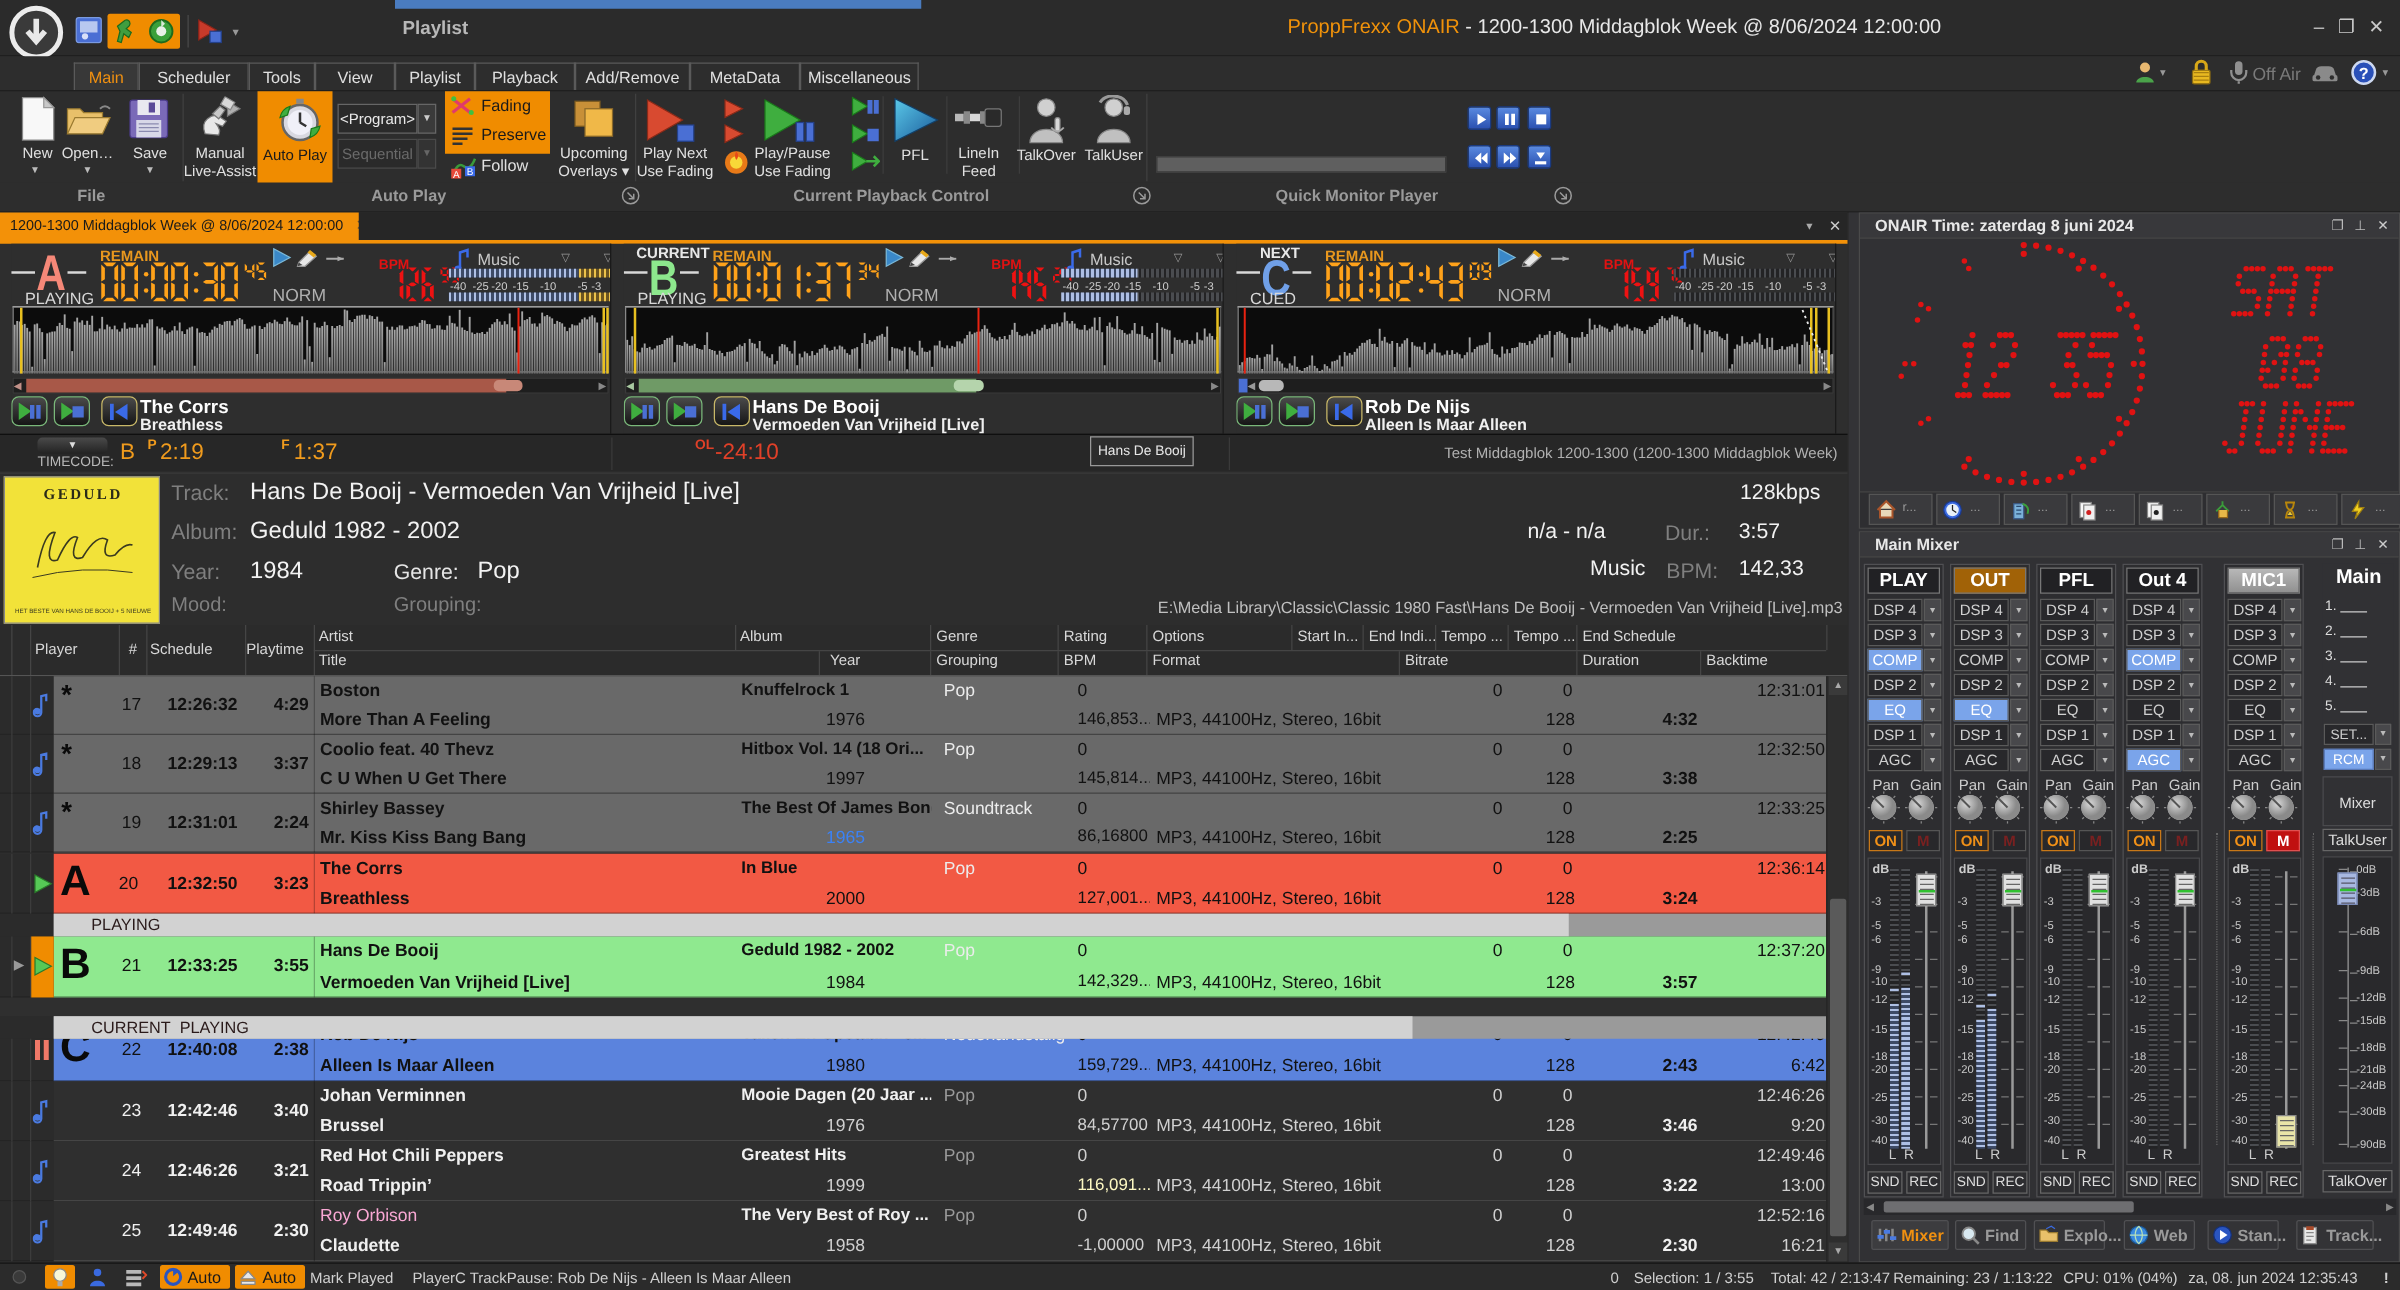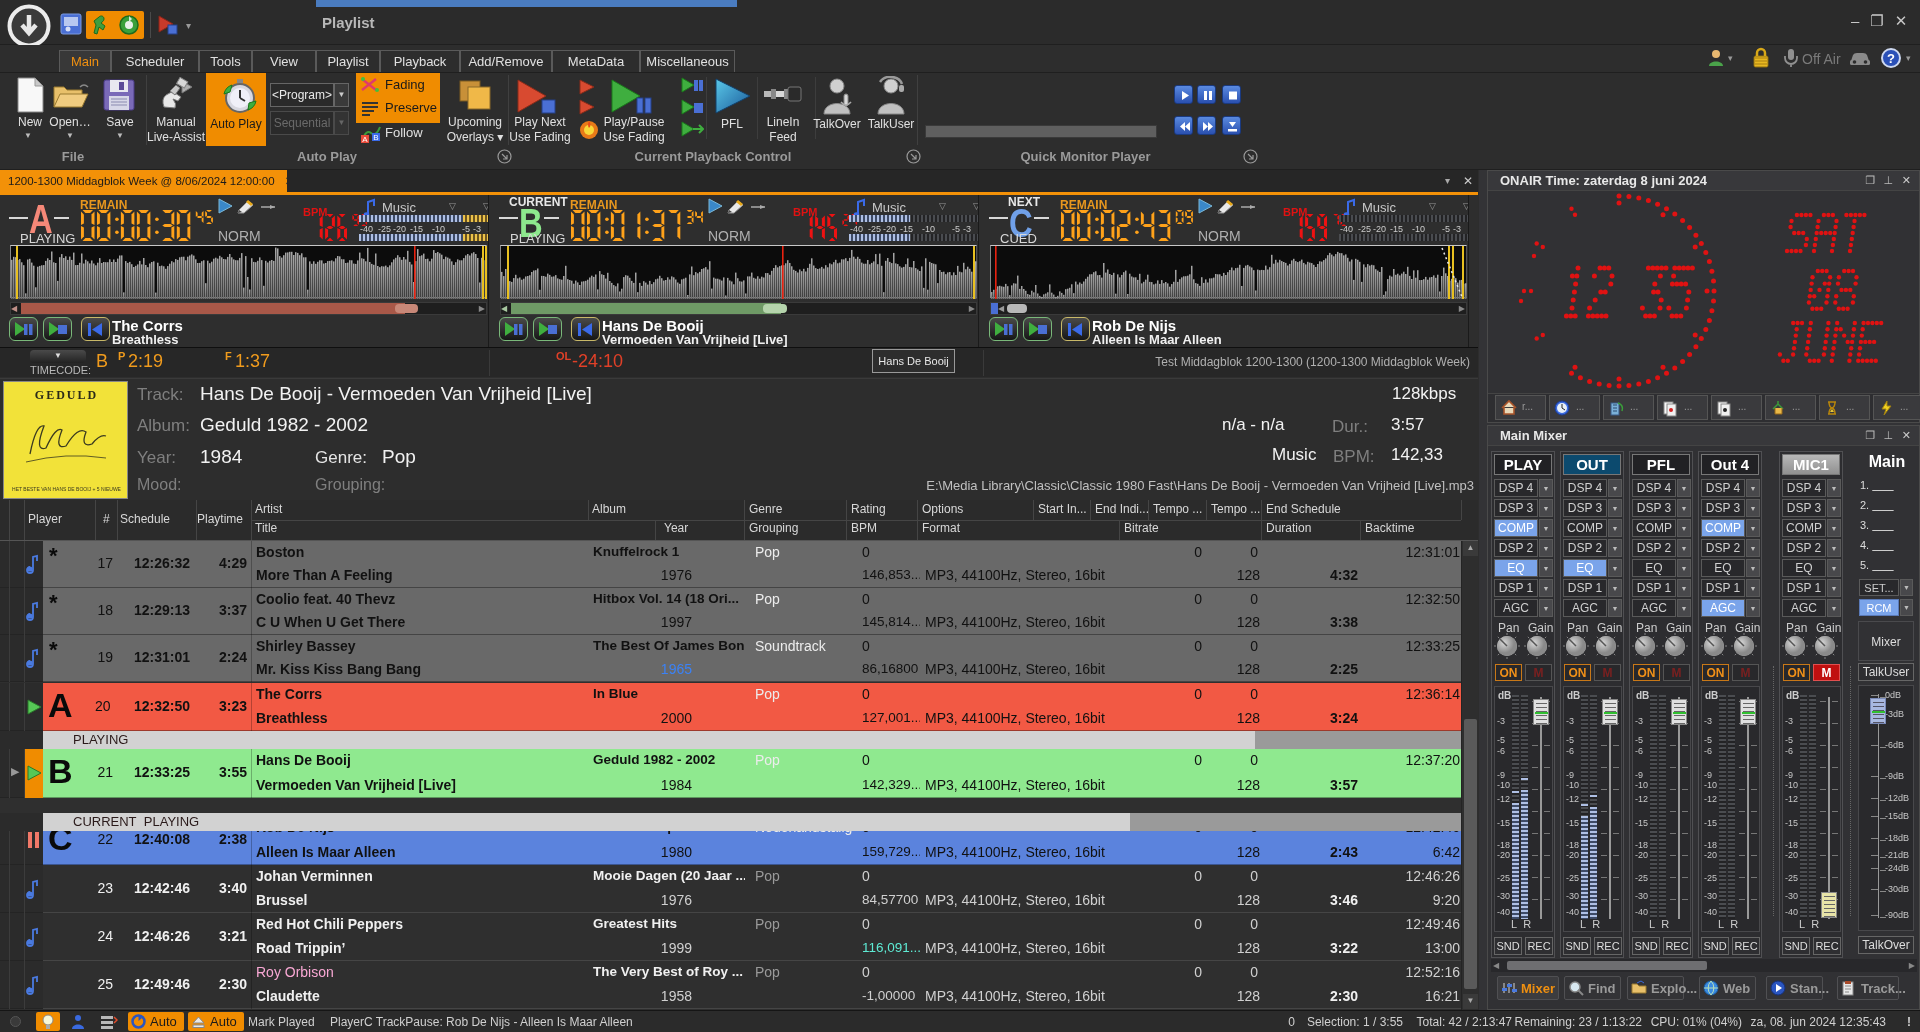--- a/index.html
+++ b/index.html
@@ -25,20 +25,21 @@
       <circle cx="12" cy="12" r="4" fill="#e8f0e8"></circle>
       <path d="M12 3 L15 6 L12 9" fill="#d8e8d8"></path>
     </svg>
     <div class="ab" style="left:150px;top:12px;width:1px;height:26px;background:#4a4a4a"></div>
     <svg class="ab" style="left:156px;top:13px" width="24" height="24">
       <path d="M3 3 L17 11 L3 19 Z" fill="#c83a2a" stroke="#8a2418"></path>
       <rect x="12" y="12" width="9" height="9" fill="#4a6fd4" stroke="#24418a"></rect>
     </svg>
     <div class="tx" style="left:186px;top:20px;color:#999;font-size:10px">▾</div>
     <div class="tx" style="left:322px;top:14px;color:#b8b8b8;font-size:15px;font-weight:bold">Playlist</div>
+    <div class="tx" style="left:1030px;top:13px;font-size:16px"><span style="color:#f0920a">ProppFrexx ONAIR</span><span style="color:#e8e8e8"> - 1200-1300 Middagblok Week @ 8/06/2024 12:00:00</span></div>
     <div class="tx" style="left:1851px;top:12px;color:#c8c8c8;font-size:15px;letter-spacing:11px">–❐✕</div>
   </div><div class="ab" style="left:0;top:45px;width:1920px;height:27px;background:#2d2d2d">
     <div class="ab" style="left:59px;top:5px;width:52px;height:22px;background:#383838;border:1px solid #5a5a5a;border-bottom:none;text-align:center;line-height:21px;font-size:13px;color:#f09010">Main</div>
     <div class="ab" style="left:111px;top:5px;width:88px;height:22px;background:#2d2d2d;border:1px solid #5a5a5a;border-bottom:none;text-align:center;line-height:21px;font-size:13px;color:#e0e0e0">Scheduler</div>
     <div class="ab" style="left:199px;top:5px;width:53px;height:22px;background:#2d2d2d;border:1px solid #5a5a5a;border-bottom:none;text-align:center;line-height:21px;font-size:13px;color:#e0e0e0">Tools</div>
     <div class="ab" style="left:252px;top:5px;width:64px;height:22px;background:#2d2d2d;border:1px solid #5a5a5a;border-bottom:none;text-align:center;line-height:21px;font-size:13px;color:#e0e0e0">View</div>
     <div class="ab" style="left:316px;top:5px;width:64px;height:22px;background:#2d2d2d;border:1px solid #5a5a5a;border-bottom:none;text-align:center;line-height:21px;font-size:13px;color:#e0e0e0">Playlist</div>
     <div class="ab" style="left:380px;top:5px;width:80px;height:22px;background:#2d2d2d;border:1px solid #5a5a5a;border-bottom:none;text-align:center;line-height:21px;font-size:13px;color:#e0e0e0">Playback</div>
     <div class="ab" style="left:460px;top:5px;width:92px;height:22px;background:#2d2d2d;border:1px solid #5a5a5a;border-bottom:none;text-align:center;line-height:21px;font-size:13px;color:#e0e0e0">Add/Remove</div>
     <div class="ab" style="left:552px;top:5px;width:88px;height:22px;background:#2d2d2d;border:1px solid #5a5a5a;border-bottom:none;text-align:center;line-height:21px;font-size:13px;color:#e0e0e0">MetaData</div>
@@ -1681,21 +1682,21 @@
       <div class="tx" style="left:95px;top:15px;width:18px;text-align:right;color:#f0f0f0;font-size:14px">24</div>
       <div class="tx" style="left:127px;top:15px;width:70px;text-align:center;color:#f0f0f0;font-size:14px;font-weight:bold">12:46:26</div>
       <div class="tx" style="left:205px;top:15px;width:42px;text-align:right;color:#f0f0f0;font-size:14px;font-weight:bold">3:21</div>
       <div class="ab" style="left:251px;top:0;width:1px;height:48px;background:rgba(0,0,0,0.25)"></div>
       <div class="tx" style="left:256px;top:3px;width:330px;overflow:hidden;color:#f0f0f0;font-size:14px;font-weight:bold">Red Hot Chili Peppers</div>
       <div class="tx" style="left:256px;top:27px;color:#f0f0f0;font-size:14px;font-weight:bold">Road Trippin’</div>
       <div class="tx" style="left:593px;top:3px;width:152px;overflow:hidden;color:#f0f0f0;font-size:13.5px;font-weight:bold">Greatest Hits</div>
       <div class="tx" style="left:648px;top:27px;width:44px;text-align:right;color:#d0d0d0;font-size:14px">1999</div>
       <div class="tx" style="left:755px;top:3px;color:#9a9a9a;font-size:14px">Pop</div>
       <div class="tx" style="left:862px;top:3px;color:#d0d0d0;font-size:14px">0</div>
-      <div class="tx" style="left:862px;top:27px;width:58px;overflow:hidden;color:#5eead4;font-size:13.5px">116,091...</div>
+      <div class="tx" style="left:862px;top:27px;width:58px;overflow:hidden;color:#fef9c3;font-size:13.5px">116,091...</div>
       <div class="tx" style="left:925px;top:27px;color:#d0d0d0;font-size:14px">MP3, 44100Hz, Stereo, 16bit</div>
       <div class="tx" style="left:1160px;top:3px;width:42px;text-align:right;color:#d0d0d0;font-size:14px">0</div>
       <div class="tx" style="left:1218px;top:3px;width:40px;text-align:right;color:#d0d0d0;font-size:14px">0</div>
       <div class="tx" style="left:1215px;top:27px;width:45px;text-align:right;color:#d0d0d0;font-size:14px">128</div>
       <div class="tx" style="left:1300px;top:27px;width:58px;text-align:right;color:#f0f0f0;font-size:14px;font-weight:bold">3:22</div>
       <div class="tx" style="left:1390px;top:3px;width:70px;text-align:right;color:#d0d0d0;font-size:14px">12:49:46</div>
       <div class="tx" style="left:1390px;top:27px;width:70px;text-align:right;color:#d0d0d0;font-size:14px">13:00</div>
     </div>
     <div class="ab" style="left:0;top:461px;width:1478px;height:48px">
       <div class="ab" style="left:0;top:0;width:43px;height:48px;background:#2b2b2b;border-bottom:1px solid #242424"></div>
@@ -2178,21 +2179,21 @@
             <div style="position:absolute;left:2px;top:15px;width:11px;height:1px;background:#666"></div>
             <div style="position:absolute;left:2px;top:19px;width:11px;height:1px;background:#666"></div>
             <div style="position:absolute;left:2px;top:23px;width:11px;height:1px;background:#666"></div>
             <div style="position:absolute;left:1px;top:12px;width:13px;height:2px;background:#30c030"></div>
           </div>
         </div>
         <div class="ab" style="left:2px;top:485px;width:28px;height:18px;background:#2e2e31;border:1px solid #666;color:#ddd;font-size:11px;text-align:center;line-height:17px">SND</div>
         <div class="ab" style="left:33px;top:485px;width:28px;height:18px;background:#2e2e31;border:1px solid #666;color:#ddd;font-size:11px;text-align:center;line-height:17px">REC</div>
       </div>
       <div class="ab" style="left:72px;top:25px;width:64px;height:507px;background:#2d2d30;border:1px solid #505053">
-        <div class="ab" style="left:2px;top:2px;width:58px;height:21px;background:#0c4a6e;border:1px solid #777;text-align:center;line-height:20px;color:#fff;font-size:15px;font-weight:bold">OUT</div>
+        <div class="ab" style="left:2px;top:2px;width:58px;height:21px;background:#a16207;border:1px solid #777;text-align:center;line-height:20px;color:#fff;font-size:15px;font-weight:bold">OUT</div>
         <div class="ab" style="left:2px;top:27px;width:44px;height:18px;background:#28282b;border:1px solid #5a5a5a;text-align:center;line-height:17px;color:#d0d0d0;font-size:12px">DSP 4</div>
         <div class="ab" style="left:47px;top:27px;width:14px;height:18px;background:#48484b;border:1px solid #5a5a5a;color:#bbb;font-size:7px;text-align:center;line-height:17px">▼</div>
         <div class="ab" style="left:2px;top:47px;width:44px;height:18px;background:#28282b;border:1px solid #5a5a5a;text-align:center;line-height:17px;color:#d0d0d0;font-size:12px">DSP 3</div>
         <div class="ab" style="left:47px;top:47px;width:14px;height:18px;background:#48484b;border:1px solid #5a5a5a;color:#bbb;font-size:7px;text-align:center;line-height:17px">▼</div>
         <div class="ab" style="left:2px;top:67px;width:44px;height:18px;background:#28282b;border:1px solid #5a5a5a;text-align:center;line-height:17px;color:#d0d0d0;font-size:12px">COMP</div>
         <div class="ab" style="left:47px;top:67px;width:14px;height:18px;background:#48484b;border:1px solid #5a5a5a;color:#bbb;font-size:7px;text-align:center;line-height:17px">▼</div>
         <div class="ab" style="left:2px;top:87px;width:44px;height:18px;background:#28282b;border:1px solid #5a5a5a;text-align:center;line-height:17px;color:#d0d0d0;font-size:12px">DSP 2</div>
         <div class="ab" style="left:47px;top:87px;width:14px;height:18px;background:#48484b;border:1px solid #5a5a5a;color:#bbb;font-size:7px;text-align:center;line-height:17px">▼</div>
         <div class="ab" style="left:2px;top:107px;width:44px;height:18px;background:#7aa4ea;border:1px solid #5a5a5a;text-align:center;line-height:17px;color:#fff;font-size:12px">EQ</div>
         <div class="ab" style="left:47px;top:107px;width:14px;height:18px;background:#48484b;border:1px solid #5a5a5a;color:#bbb;font-size:7px;text-align:center;line-height:17px">▼</div>

